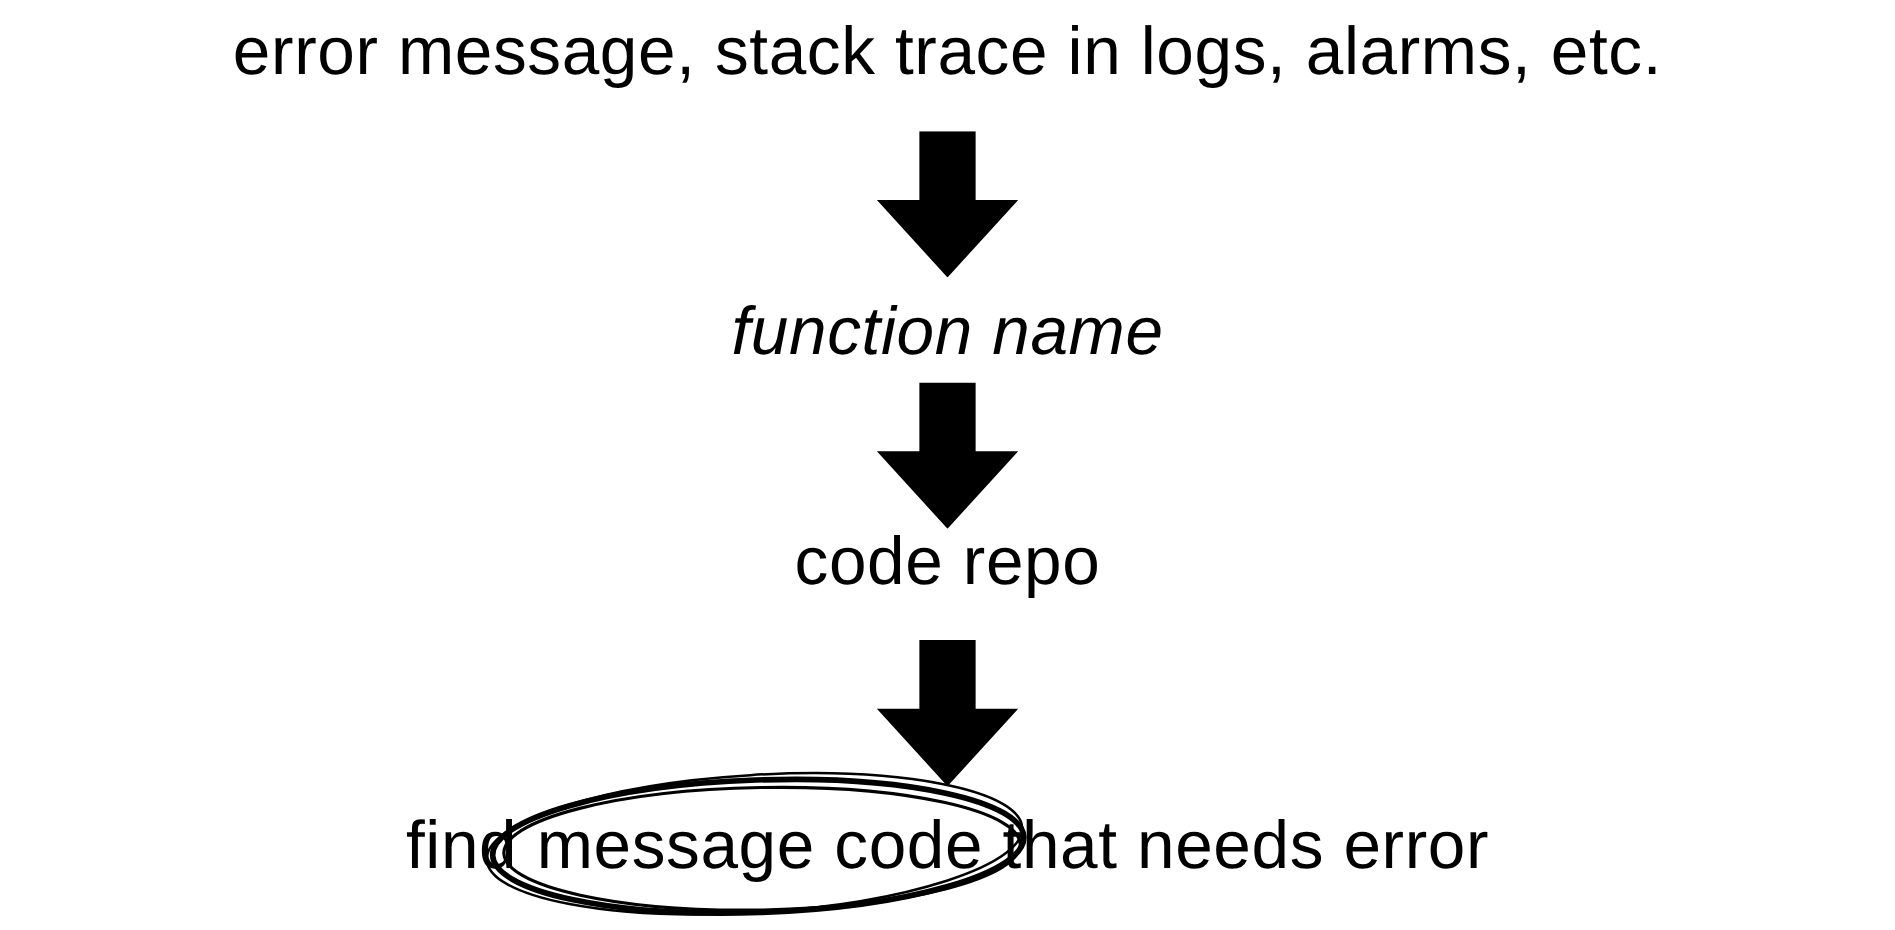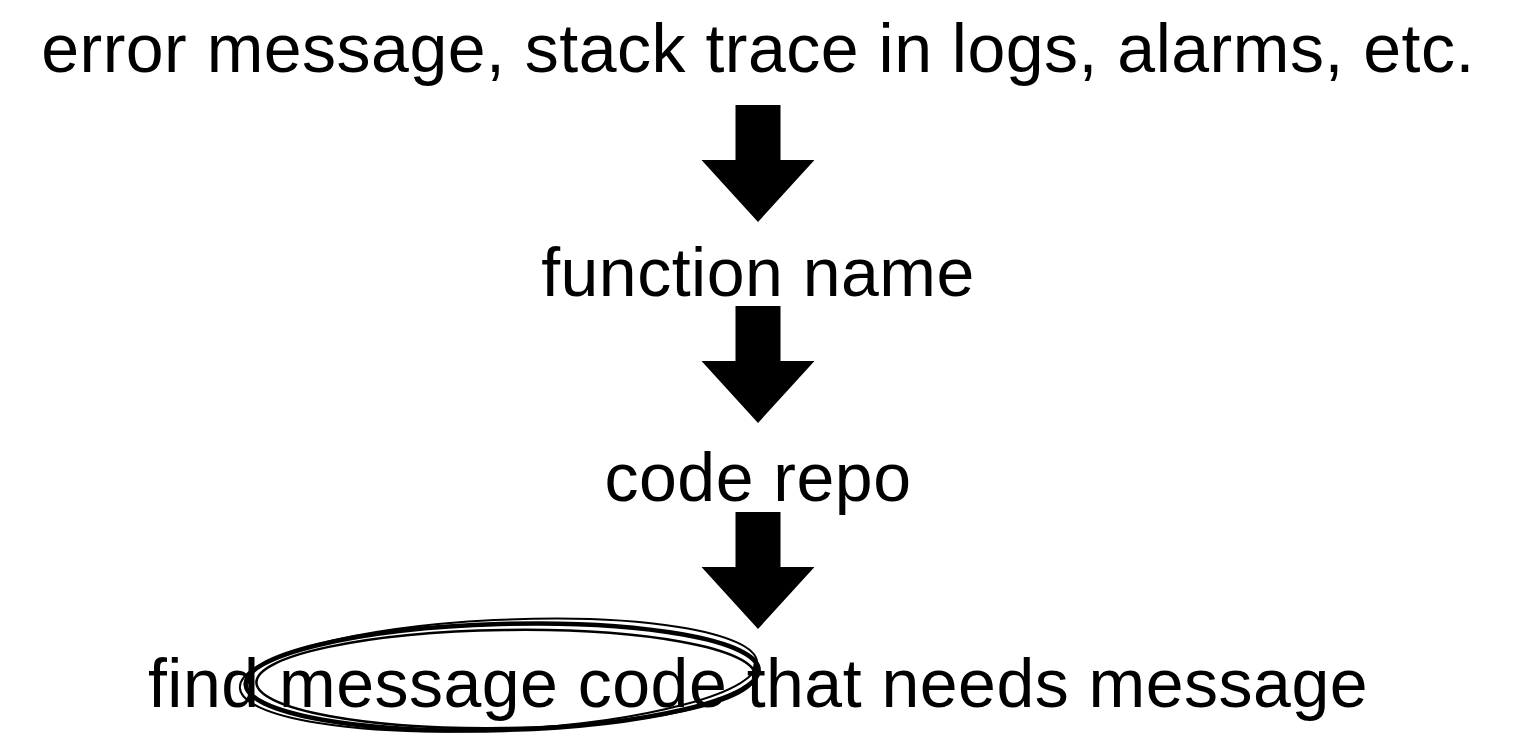--- a/index.html
+++ b/index.html
@@ -14,29 +14,29 @@
     background: #ffffff;
     overflow: hidden;
     font-family: "Liberation Sans", "DejaVu Sans", sans-serif;
     color: #000000;
   }
   .step-label {
     position: absolute;
     left: 0;
     width: 100%;
     text-align: center;
-    font-size: 68px;
+    font-size: 54px;
     font-weight: 300;
     line-height: 1;
     letter-spacing: 0.5px;
     white-space: nowrap;
   }
   #label-inputs   { top: 14px;  }
-  #label-function { top: 238px; }
-  #label-repo     { top: 443px; }
+  #label-function { top: 238px; font-style: italic; }
+  #label-repo     { top: 422px; }
   #label-goal     { top: 649px; }
   .arrow {
     position: absolute;
     left: 50%;
     transform: translateX(-50%);
     width: 113px;
     height: 117px;
   }
   #arrow-1 { top: 105px; }
   #arrow-2 { top: 306px; }
@@ -87,15 +87,15 @@
   <div class="arrow" id="arrow-3">
     <svg viewBox="0 0 113 117" xmlns="http://www.w3.org/2000/svg" aria-hidden="true">
       <polygon points="34,0 79,0 79,55 113,55 56.5,117 0,55 34,55" fill="#000000"></polygon>
     </svg>
   </div>
 
   <div class="step-label" id="label-goal"><span>find </span><span class="circled"><svg class="scribble" viewBox="0 0 438 116" preserveAspectRatio="none" xmlns="http://www.w3.org/2000/svg" aria-hidden="true">
         <ellipse cx="219" cy="58" rx="212" ry="53" stroke-width="4.5" transform="rotate(-2 219 58)"></ellipse>
         <ellipse cx="222" cy="60" rx="206" ry="49" stroke-width="2.5" transform="rotate(-1 222 60)"></ellipse>
         <ellipse cx="216" cy="56" rx="214" ry="55" stroke-width="2" transform="rotate(-3.5 216 56)"></ellipse>
-      </svg><span>message code</span></span><span> that needs message</span></div>
+      </svg><span>message code</span></span><span> that needs error</span></div>
 
 </div>
 
 </body></html>

